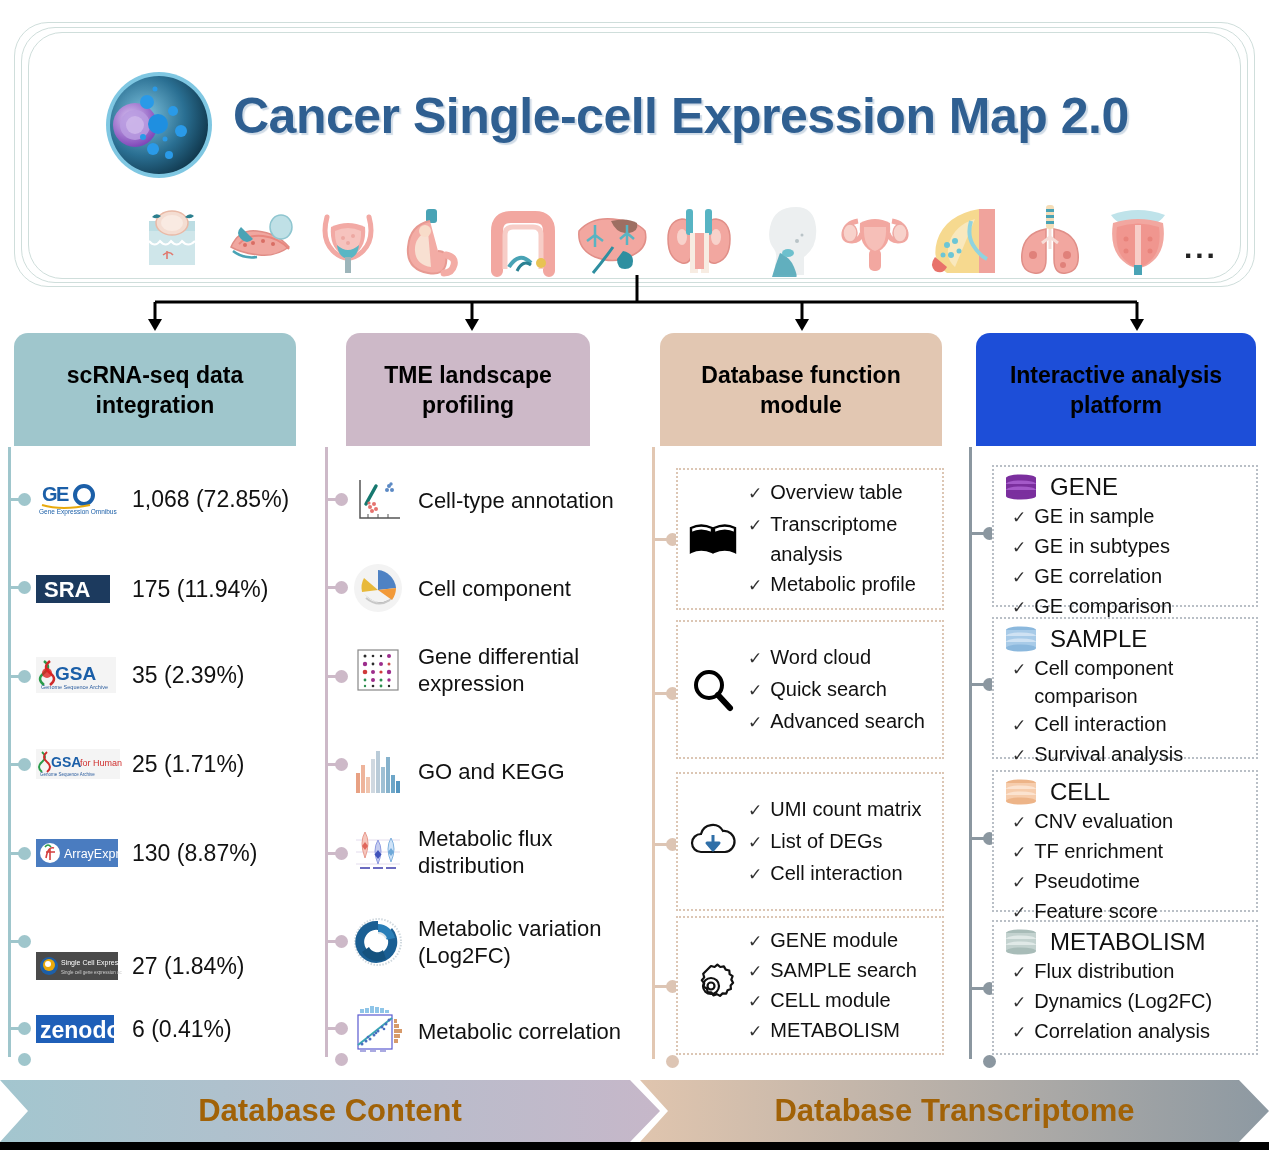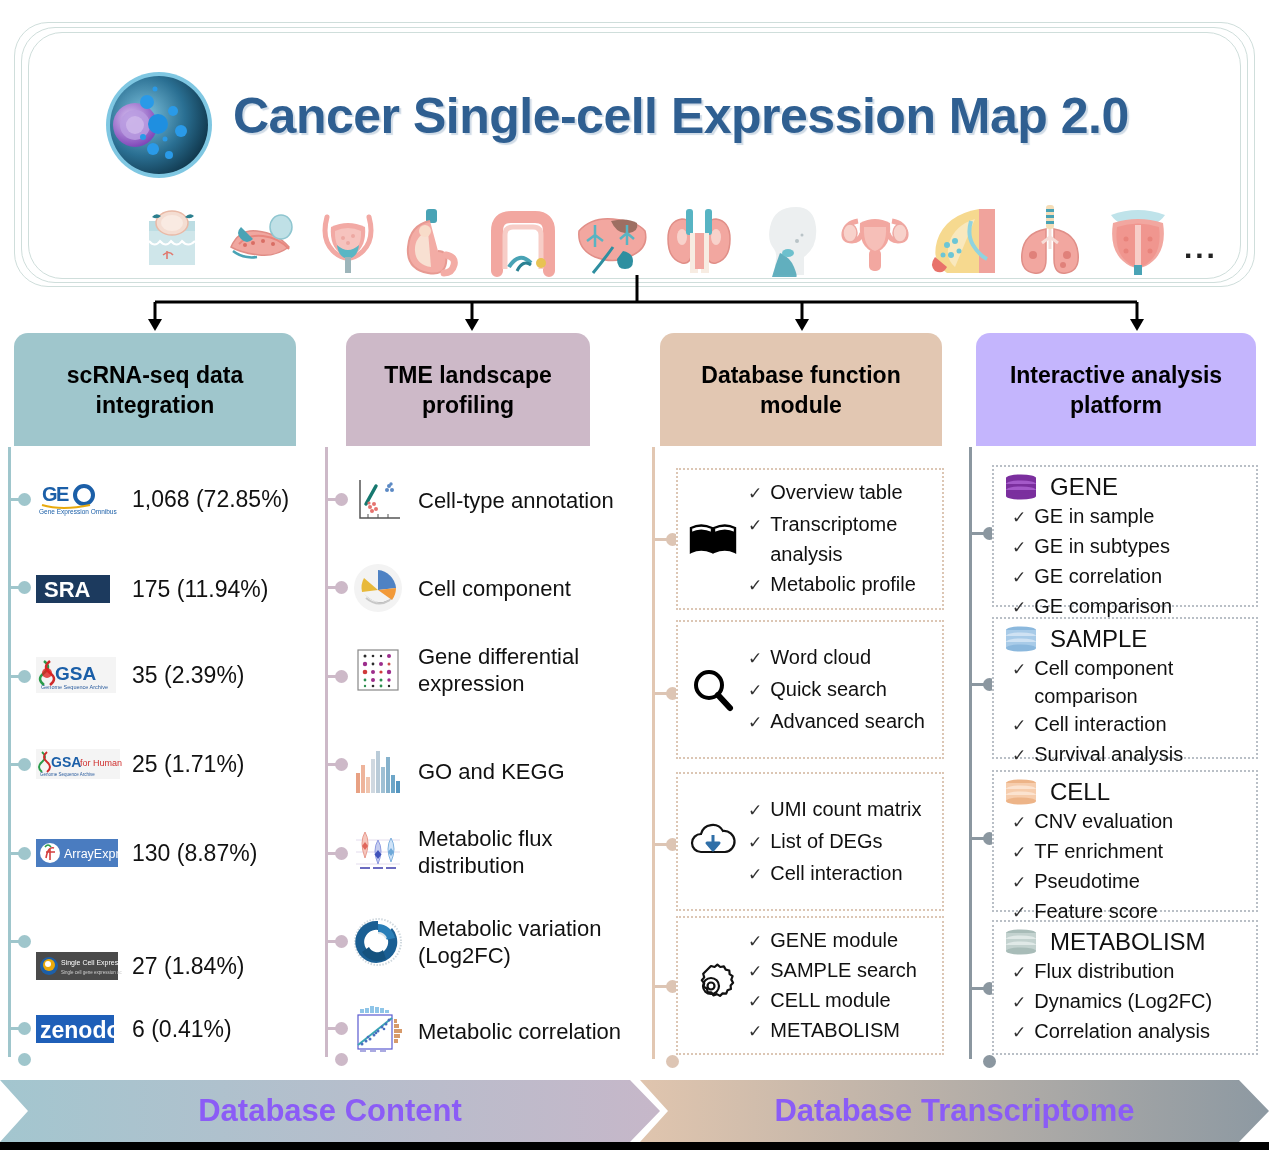--- a/index.html
+++ b/index.html
@@ -45,21 +45,21 @@
     display:flex; align-items:center; justify-content:center;
     padding:8px 6px;
   }
   #col1 { left:14px;   width:282px; }
   #col2 { left:330px;  width:260px;padding-left:16px; }
   #col3 { left:660px;  width:282px; }
   #col4 { left:976px;  width:280px; }
   #col1 .col-head { height:113px; background:#9fc6cc; }
   #col2 .col-head { height:113px; background:#cdb9c8; }
   #col3 .col-head { height:113px; background:#e2c7b2; }
-  #col4 .col-head { height:113px; background:#c4b5fd; }
+  #col4 .col-head { height:113px; background:#1d4ed8; }
 
   
   .rail { position:absolute; top:447px; width:3px; }
   #rail1 { left:8px;   height:610px; background:#9fc6cc; }
   #rail2 { left:325px; height:610px; background:#cdb9c8; }
   #rail3 { left:652px; height:612px; background:#e2c7b2; }
   #rail4 { left:969px; height:612px; background:#8b97a0; }
 
   .stub { position:absolute; height:3px; }
   .node { position:absolute; width:13px; height:13px; border-radius:50%; }
@@ -94,21 +94,21 @@
   }
   .pf-title { display:flex; align-items:center; gap:12px; font-size:24px; color:#111; margin-bottom:1px;}
   .db-cyl { width:34px; height:27px; flex:none; }
   .pf-list { font-size:20px; color:#111; line-height:28px; padding-left:8px; }
   .pf-list div { display:flex; gap:8px; }
 
   
   #footer { position:absolute; left:0; top:1080px; width:1269px; height:62px; }
   .chev-label {
     position:absolute; top:0; height:62px; display:flex; align-items:center; justify-content:center;
-    font-size:31px; font-weight:bold; color:#8b5cf6; width:100%;
+    font-size:31px; font-weight:bold; color:#a16207; width:100%;
   }
   #black-bar { position:absolute; left:0; top:1142px; width:1269px; height:8px; background:#000; }
 </style>
 </head>
 <body>
 
 <div id="header-wrap">
   <div class="hdr-layer hdr-l1"></div>
   <div class="hdr-layer hdr-l2"></div>
   <div class="hdr-layer hdr-l3"></div>

